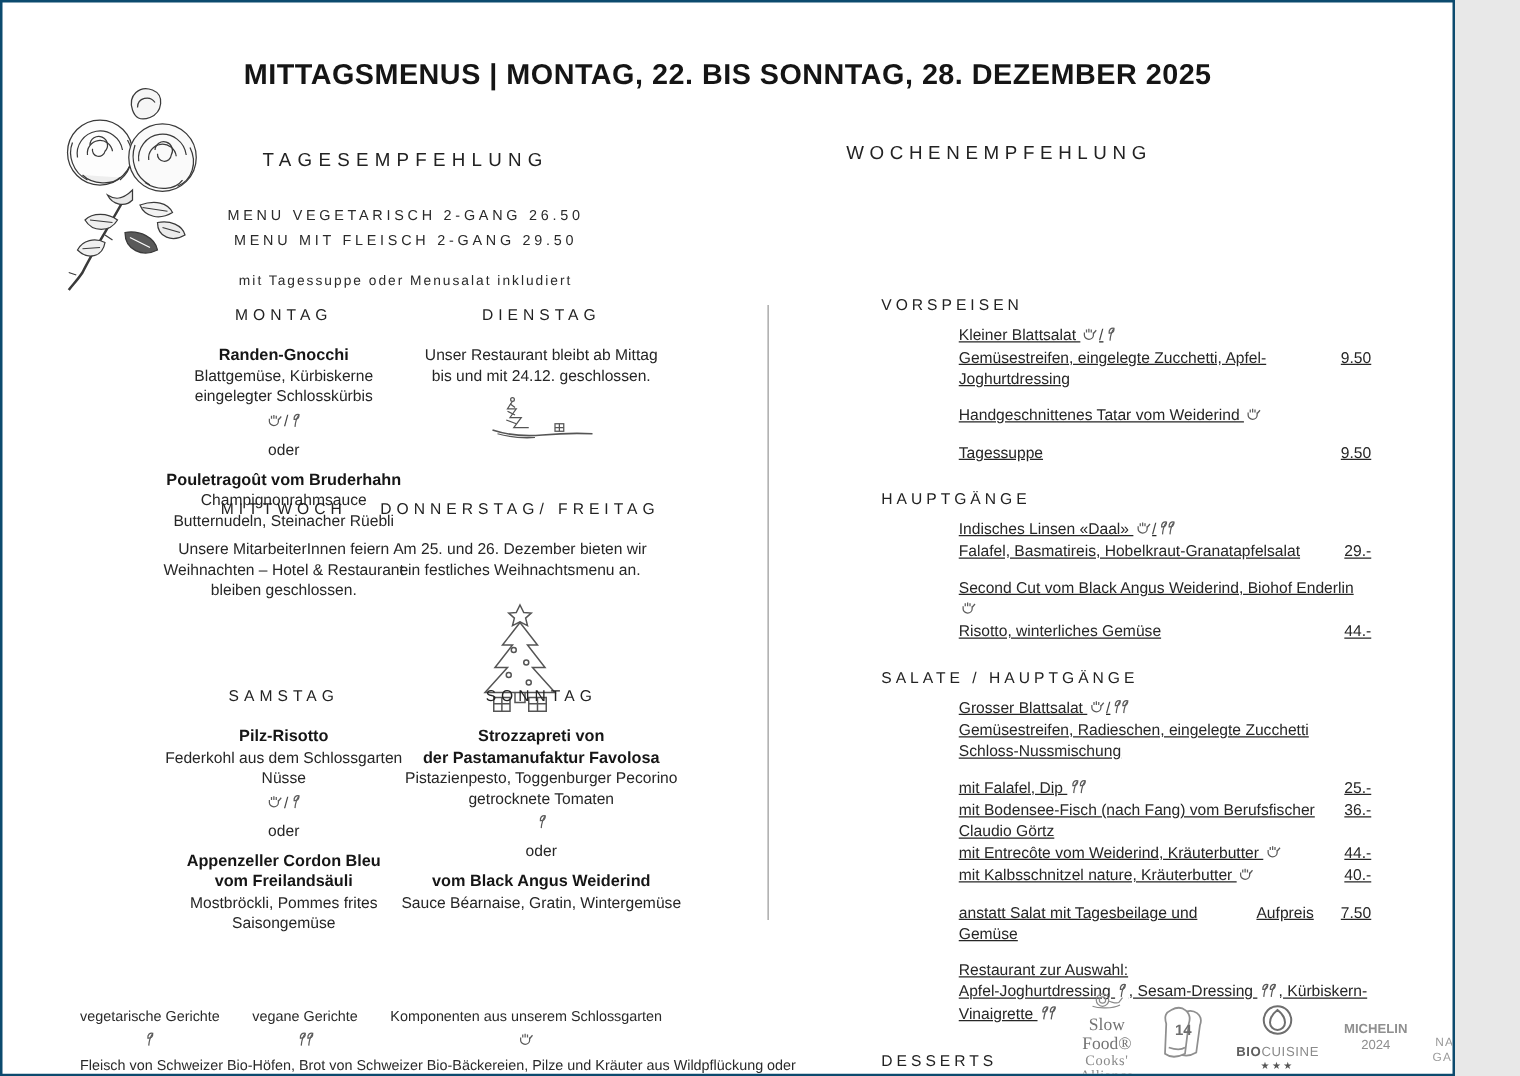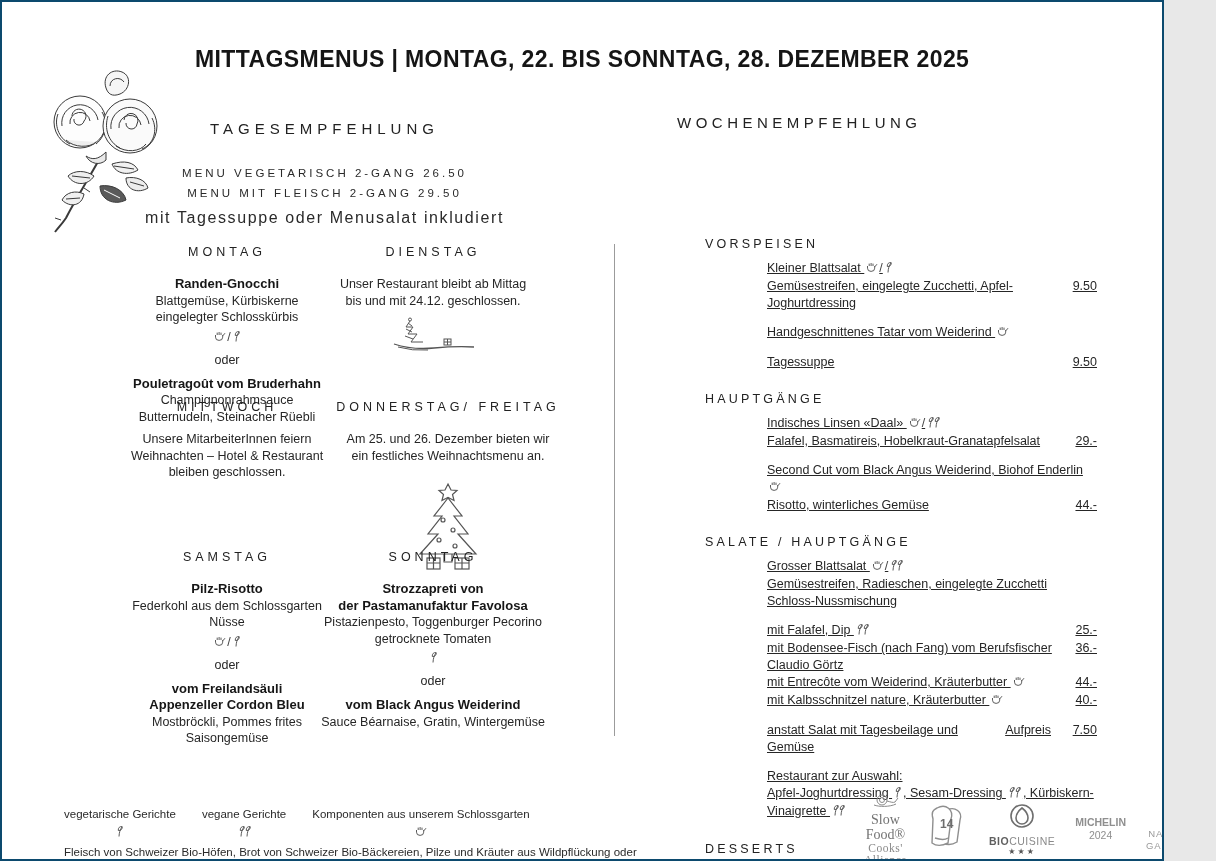--- a/index.html
+++ b/index.html
@@ -9,26 +9,26 @@
   
   .title{position:absolute;left:193px;top:44px;font-size:23px;font-weight:700;
          letter-spacing:.4px;color:#151515;white-space:nowrap;}
   
   .rose{position:absolute;left:26px;top:58px;width:150px;height:178px;}
   .rose svg{width:100%;height:100%;}
   
   .left-head{position:absolute;left:60px;top:118px;width:525px;text-align:center;}
   .left-head h2{margin:0 0 26px 0;font-size:15px;font-weight:500;letter-spacing:5px;color:#222;}
   .menu-line{font-size:11.5px;letter-spacing:3px;color:#2a2a2a;line-height:20px;}
-  .menu-note{font-size:16px;letter-spacing:1.6px;color:#2a2a2a;margin-top:6px;}
+  .menu-note{font-size:11px;letter-spacing:1.6px;color:#2a2a2a;margin-top:16px;}
   .day-block{position:absolute;text-align:center;font-size:12.5px;line-height:16px;}
   .d0{left:60px;top:242px;width:330px;}
   .d1{left:295px;top:242px;width:272px;}
   .d2{left:60px;top:397px;width:330px;}
-  .d3{left:310px;top:397px;width:272px;}
+  .d3{left:278px;top:397px;width:272px;}
   .d4{left:60px;top:547px;width:330px;}
   .d5{left:295px;top:547px;width:272px;}
   .day-name{font-size:12.5px;letter-spacing:4px;color:#222;margin-bottom:16px;}
   .dish-name{font-weight:700;font-size:13px;line-height:16.5px;color:#161616;}
   .dish-desc,.day-text{font-size:12.5px;line-height:16.5px;color:#262626;}
   .oder{font-size:12.5px;margin:8px 0;color:#262626;}
   .icon-line{margin:3px 0 2px 0;height:15px;}
   .art{margin-top:8px;}
   
   .divider{position:absolute;left:612px;top:242px;width:1px;height:492px;background:#9b9b9b;}
@@ -194,22 +194,22 @@
         <div class="icon-line"><span class="icw"><svg width="13" height="13" viewBox="0 0 13 13">
               <path d="M2.5 6 V8.2 a3.6 3.2 0 0 0 7.2 0 V6"></path>
               <path d="M4.2 6 V3.6 M6.1 6 V3 M8 6 V3.6"></path>
               <path d="M9.8 6.8 L12 4.2"></path>
             </svg></span><span class="slash">/</span><span class="icw"><svg width="9" height="13" viewBox="0 0 9 13">
               <path d="M4 12.5 C4.3 8.5 4.8 6 7 3"></path>
               <path d="M7.2 2.6 C4.6 2.2 3 3.9 3.3 6.5 C5.9 6.8 7.4 5.2 7.2 2.6 Z"></path>
             </svg></span></div>
         <div class="oder">oder</div>
         <div class="dish">
+          <div class="dish-name">Appenzeller Cordon Bleu</div>
           <div class="dish-name">vom Freilandsäuli</div>
-          <div class="dish-name">Appenzeller Cordon Bleu</div>
           <div class="dish-desc">Mostbröckli, Pommes frites</div>
           <div class="dish-desc">Saisongemüse</div>
         </div>
       </div>
       <div class="day-block d5">
         <div class="day-name">SONNTAG</div>
         <div class="dish">
           <div class="dish-name">Strozzapreti von</div>
           <div class="dish-name">der Pastamanufaktur Favolosa</div>
           <div class="dish-desc">Pistazienpesto, Toggenburger Pecorino</div>

